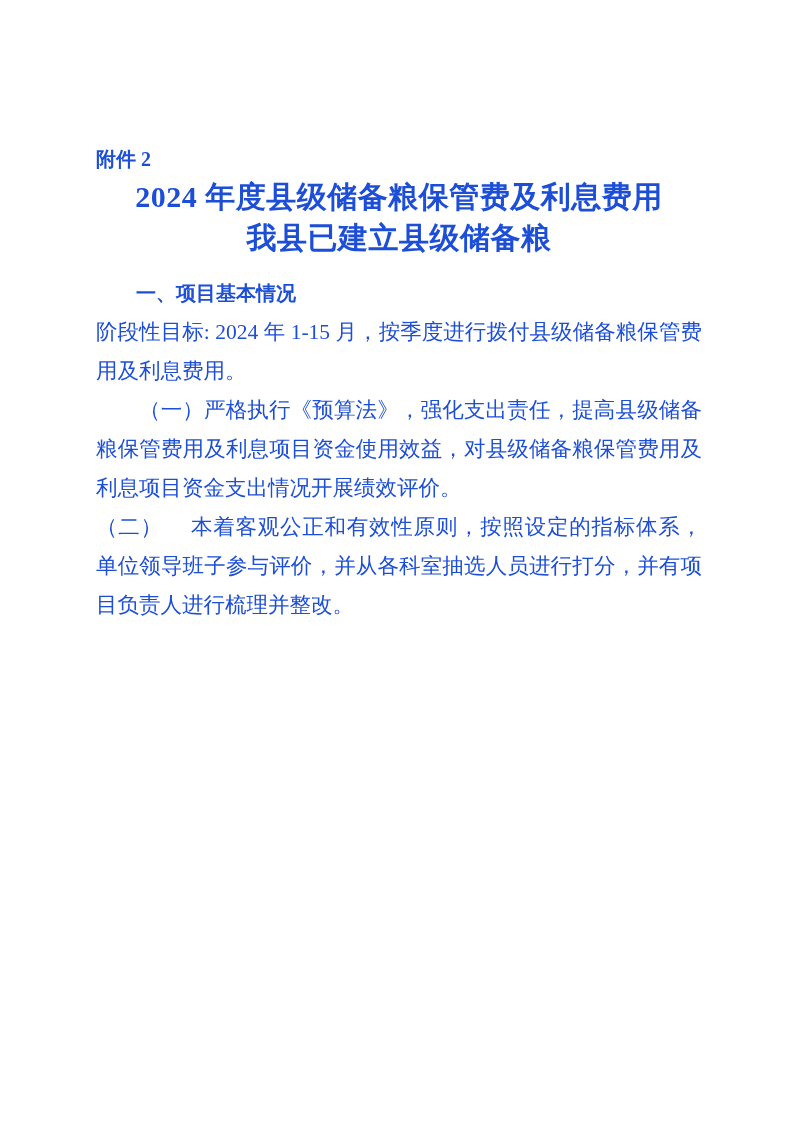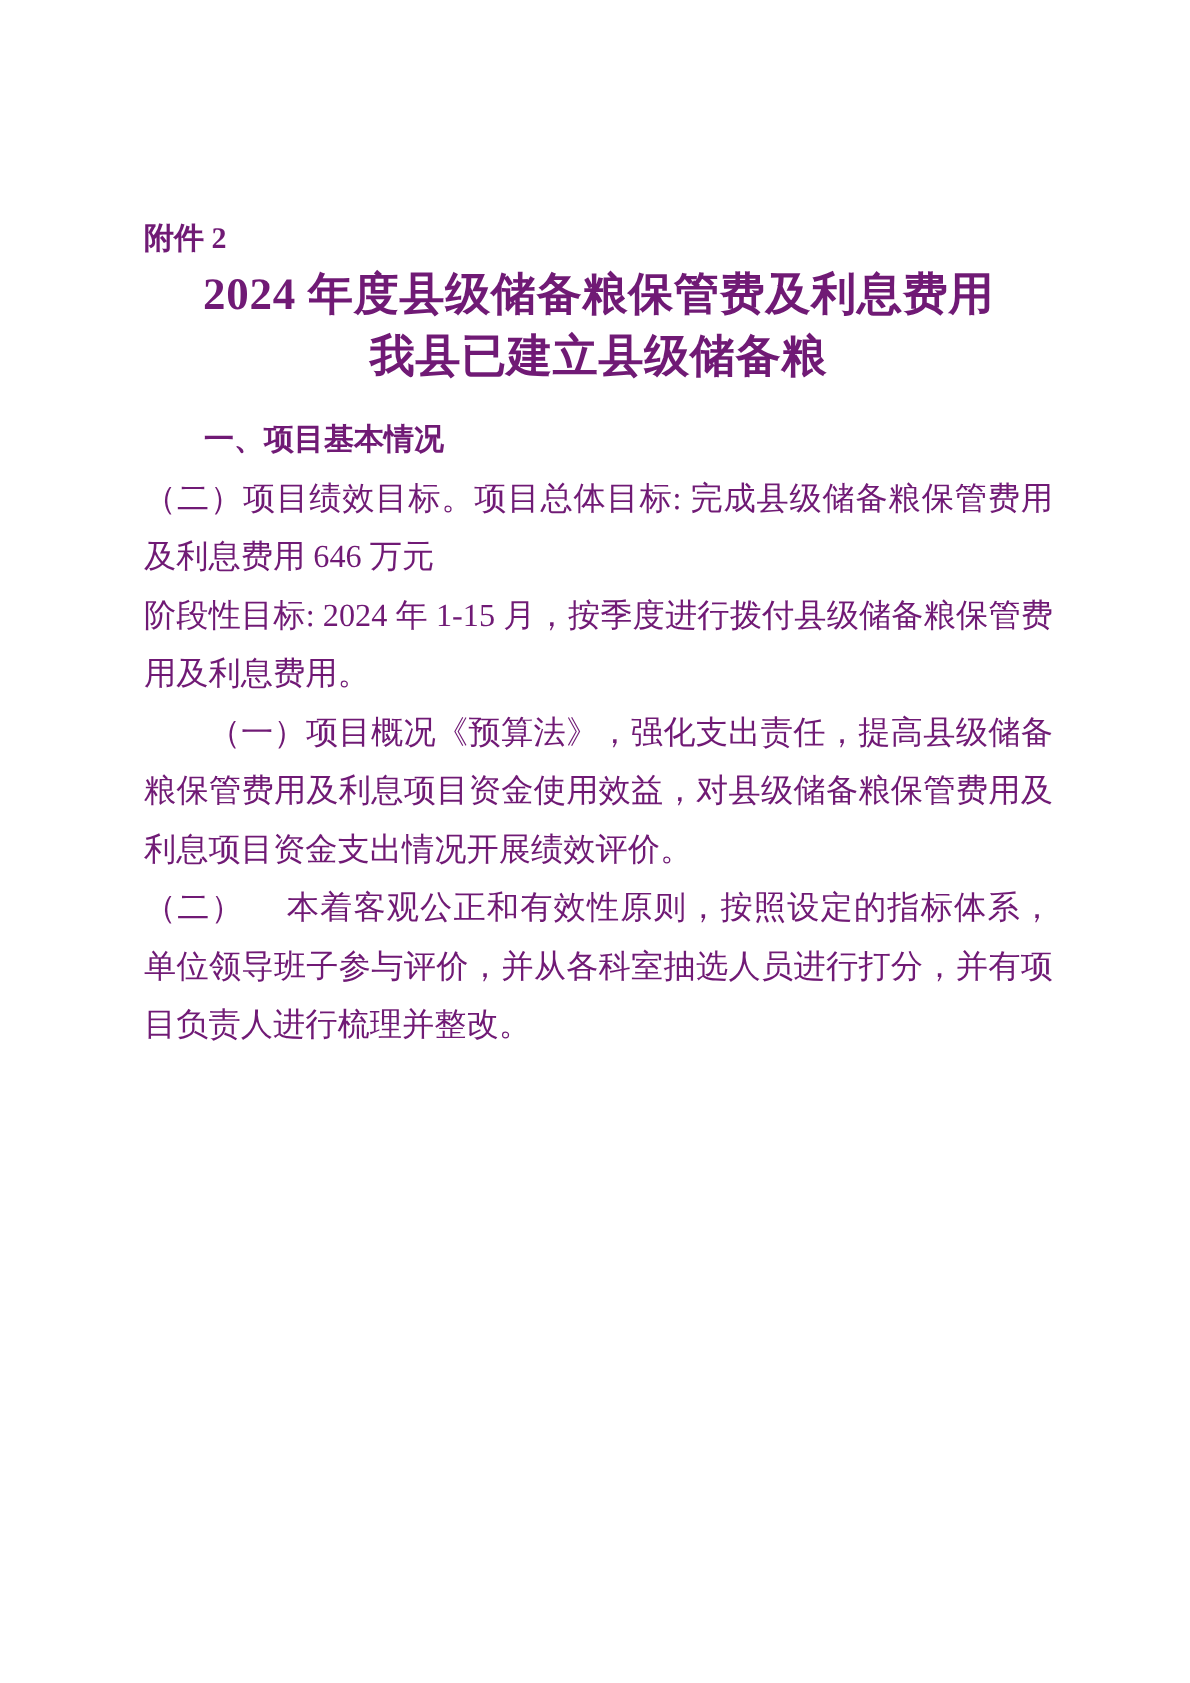--- a/index.html
+++ b/index.html
@@ -5,21 +5,21 @@
   html, body {
     margin: 0;
     padding: 0;
     background: #ffffff;
   }
   .page {
     position: relative;
     width: 793px;
     height: 1122px;
     background: #ffffff;
-    color: #701a75;
+    color: #1d4ed8;
     overflow: hidden;
     font-family: "Liberation Serif", "DejaVu Serif", serif;
   }
   .content {
     position: absolute;
     left: 96px;
     top: 146px;
     width: 606px;
   }
   .attachment-label {
@@ -72,20 +72,19 @@
 
     <div class="attachment-label">附件 2</div>
 
     <h1 class="doc-title">
       <span class="title-line">2024 年度县级储备粮保管费及利息费用</span>
       <span class="title-line">我县已建立县级储备粮</span>
     </h1>
 
     <div class="body-blocks">
       <p class="block-heading">一、项目基本情况</p>
-      <p class="block-para-flush">（二）项目绩效目标。项目总体目标: 完成县级储备粮保管费用及利息费用 646 万元</p>
       <p class="block-para-flush">阶段性目标: 2024 年 1-15 月，按季度进行拨付县级储备粮保管费用及利息费用。</p>
-      <p class="block-para-indent">（一）项目概况《预算法》，强化支出责任，提高县级储备粮保管费用及利息项目资金使用效益，对县级储备粮保管费用及利息项目资金支出情况开展绩效评价。</p>
+      <p class="block-para-indent">（一）严格执行《预算法》，强化支出责任，提高县级储备粮保管费用及利息项目资金使用效益，对县级储备粮保管费用及利息项目资金支出情况开展绩效评价。</p>
       <p class="block-para-flush">（二）　 本着客观公正和有效性原则，按照设定的指标体系，单位领导班子参与评价，并从各科室抽选人员进行打分，并有项目负责人进行梳理并整改。</p>
     </div>
 
   </div>
 </div>
 
 </body></html>

